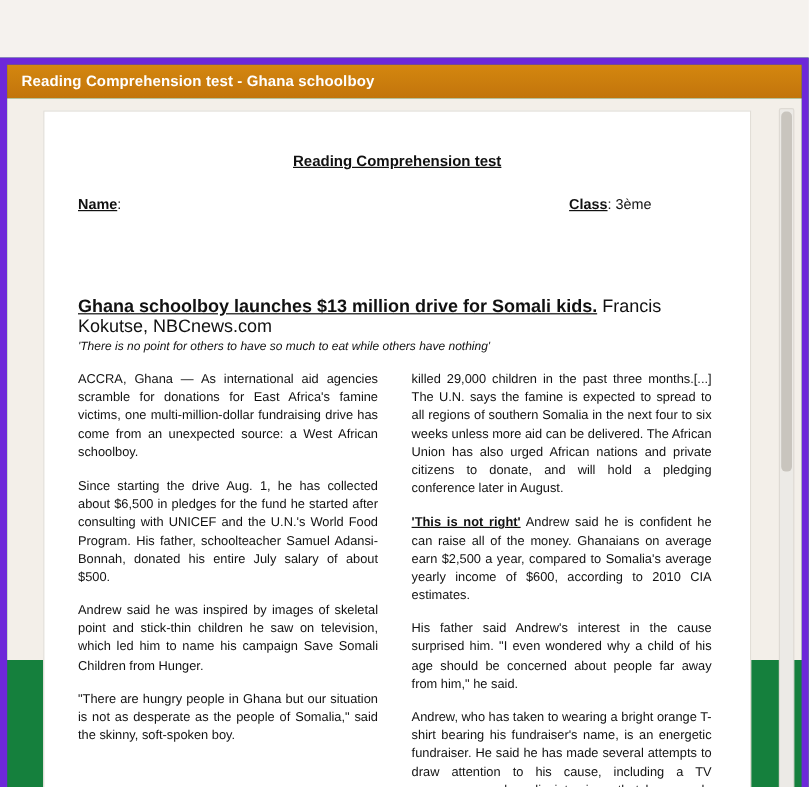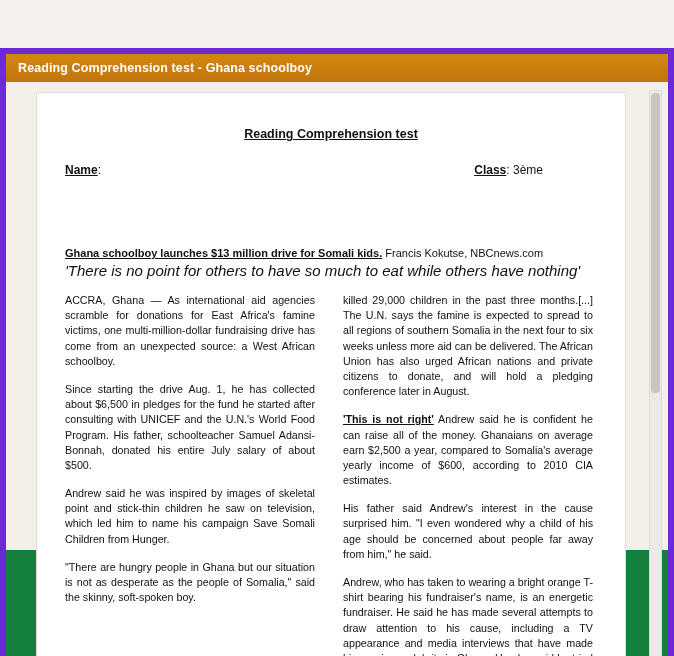--- a/index.html
+++ b/index.html
@@ -96,21 +96,21 @@
     font-weight: bold;
     text-decoration: underline;
   }
   .name-left { }
   .name-right { margin-right: 54px; }
   .name-right .val { font-weight: normal; text-decoration: none; }
 
   .spacer { height: 62px; }
 
   .headline-row {
-    font-size: 11px;
+    font-size: 15px;
     color: #111;
     margin-bottom: 3px;
   }
   .headline {
     font-weight: bold;
     text-decoration: underline;
   }
   .byline {
     font-weight: normal;
   }
@@ -120,21 +120,21 @@
     margin-bottom: 1px;
   }
   .url {
     font-size: 7.5px;
     color: #2b4fa2;
     text-decoration: underline;
     margin-left: 6px;
     vertical-align: 1px;
   }
   .quote-lead {
-    font-size: 15px;
+    font-size: 10px;
     font-style: italic;
     color: #111;
     margin-bottom: 14px;
   }
 
   .columns {
     display: flex;
     gap: 28px;
     font-size: 10.7px;
     line-height: 1.42;

